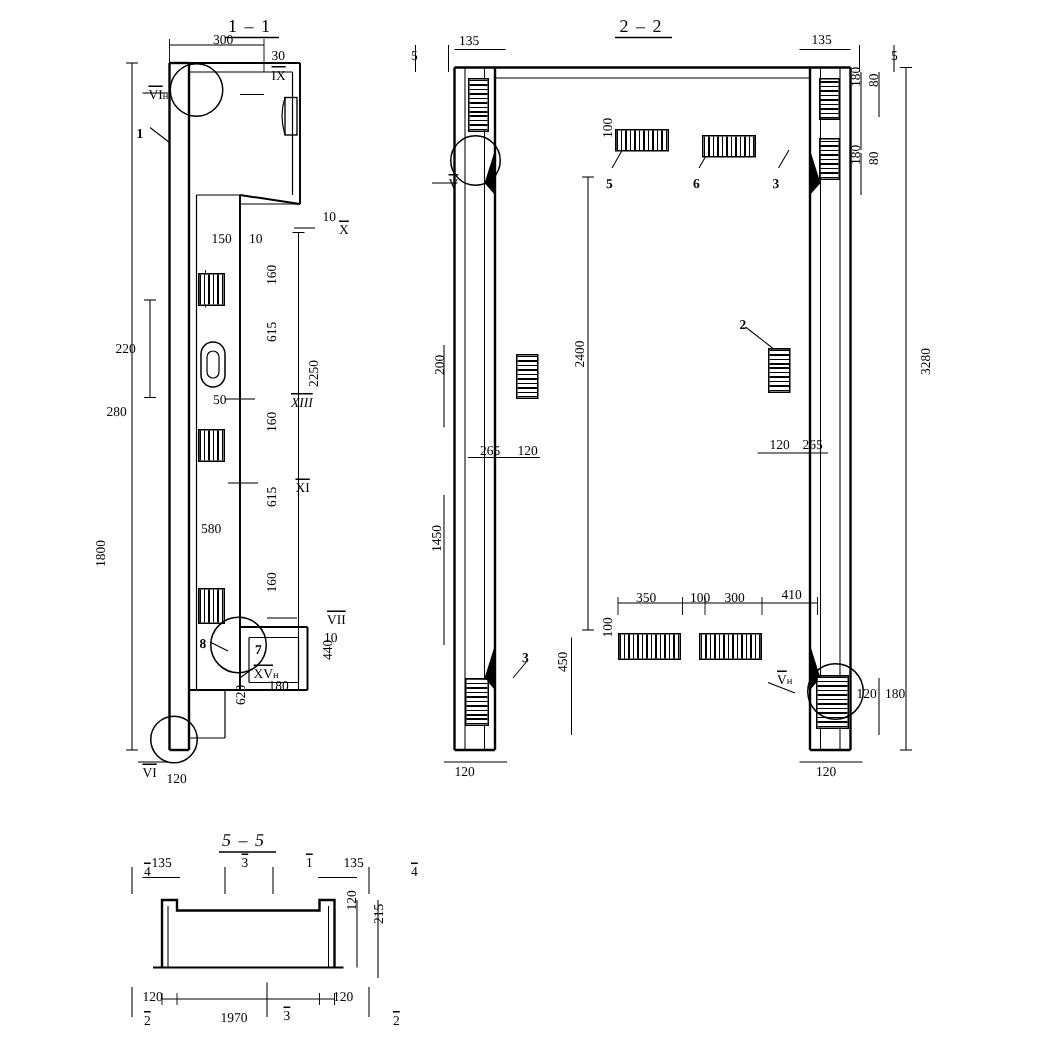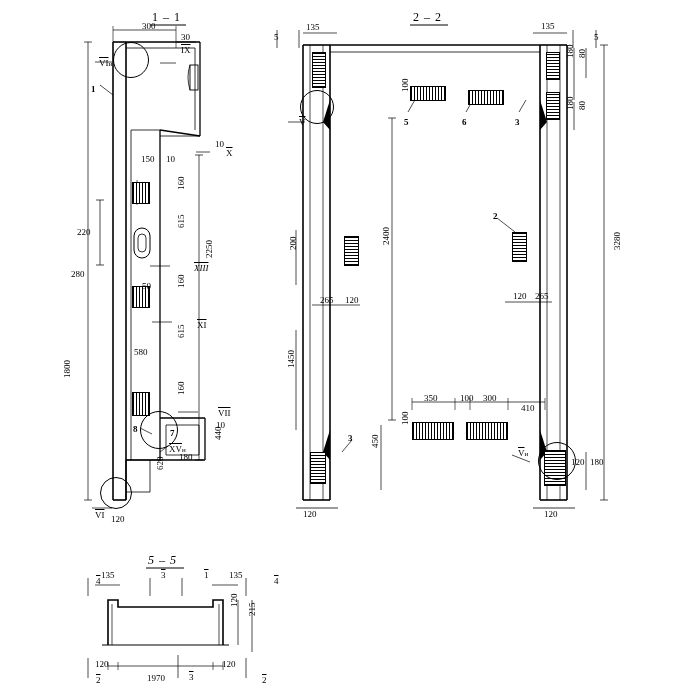--- a/index.html
+++ b/index.html
@@ -214,21 +214,21 @@
     <div class="lbl" style="left: 142px; top: 22px;">300</div>
     <div class="lbl" style="left: 181px; top: 33px;">30</div>
     <div class="lbl" style="left: 215px; top: 140px;">10</div>
     <div class="lbl" style="left: 141px; top: 155px;">150</div>
     <div class="lbl" style="left: 166px; top: 155px;">10</div>
     <div class="lbl v" style="left: 177px; top: 190px;">160</div>
     <div class="lbl" style="left: 77px; top: 228px;">220</div>
     <div class="lbl v" style="left: 177px; top: 228px;">615</div>
     <div class="lbl v" style="left: 205px; top: 258px;">2250</div>
     <div class="lbl" style="left: 71px; top: 270px;">280</div>
-    <div class="lbl" style="left: 142px; top: 282px;">50</div>
+    <div class="lbl" style="left: 142px; top: 262px;">50</div>
     <div class="lbl v" style="left: 177px; top: 288px;">160</div>
     <div class="lbl" style="left: 134px; top: 348px;">580</div>
     <div class="lbl v" style="left: 177px; top: 338px;">615</div>
     <div class="lbl v" style="left: 63px; top: 378px;">1800</div>
     <div class="lbl v" style="left: 177px; top: 395px;">160</div>
     <div class="lbl" style="left: 216px; top: 421px;">10</div>
     <div class="lbl v" style="left: 214px; top: 440px;">440</div>
     <div class="lbl" style="left: 179px; top: 453px;">180</div>
     <div class="lbl v" style="left: 156px; top: 470px;">620</div>
     <div class="lbl" style="left: 111px; top: 515px;">120</div>
@@ -256,21 +256,21 @@
     <div class="lbl v" style="left: 613px; top: 250px;">3280</div>
     <div class="lbl v" style="left: 289px; top: 250px;">200</div>
     <div class="lbl" style="left: 320px; top: 296px;">265</div>
     <div class="lbl" style="left: 345px; top: 296px;">120</div>
     <div class="lbl" style="left: 513px; top: 292px;">120</div>
     <div class="lbl" style="left: 535px; top: 292px;">265</div>
     <div class="lbl v" style="left: 287px; top: 368px;">1450</div>
     <div class="lbl" style="left: 424px; top: 394px;">350</div>
     <div class="lbl" style="left: 460px; top: 394px;">100</div>
     <div class="lbl" style="left: 483px; top: 394px;">300</div>
-    <div class="lbl" style="left: 521px; top: 404px;">410</div>
+    <div class="lbl" style="left: 521px; top: 392px;">410</div>
     <div class="lbl v" style="left: 401px; top: 425px;">100</div>
     <div class="lbl v" style="left: 371px; top: 448px;">450</div>
     <div class="lbl" style="left: 571px; top: 458px;">120</div>
     <div class="lbl" style="left: 590px; top: 458px;">180</div>
     <div class="lbl" style="left: 303px; top: 510px;">120</div>
     <div class="lbl" style="left: 544px; top: 510px;">120</div>
     <div class="rom" style="left: 281px; top: 117px;"><u>V</u></div>
     <div class="rom" style="left: 500px; top: 448px;"><u>V</u><span style="font-size: 7px;">н</span></div>
     <div class="lbl b" style="left: 404px; top: 118px;">5</div>
     <div class="lbl b" style="left: 462px; top: 118px;">6</div>

